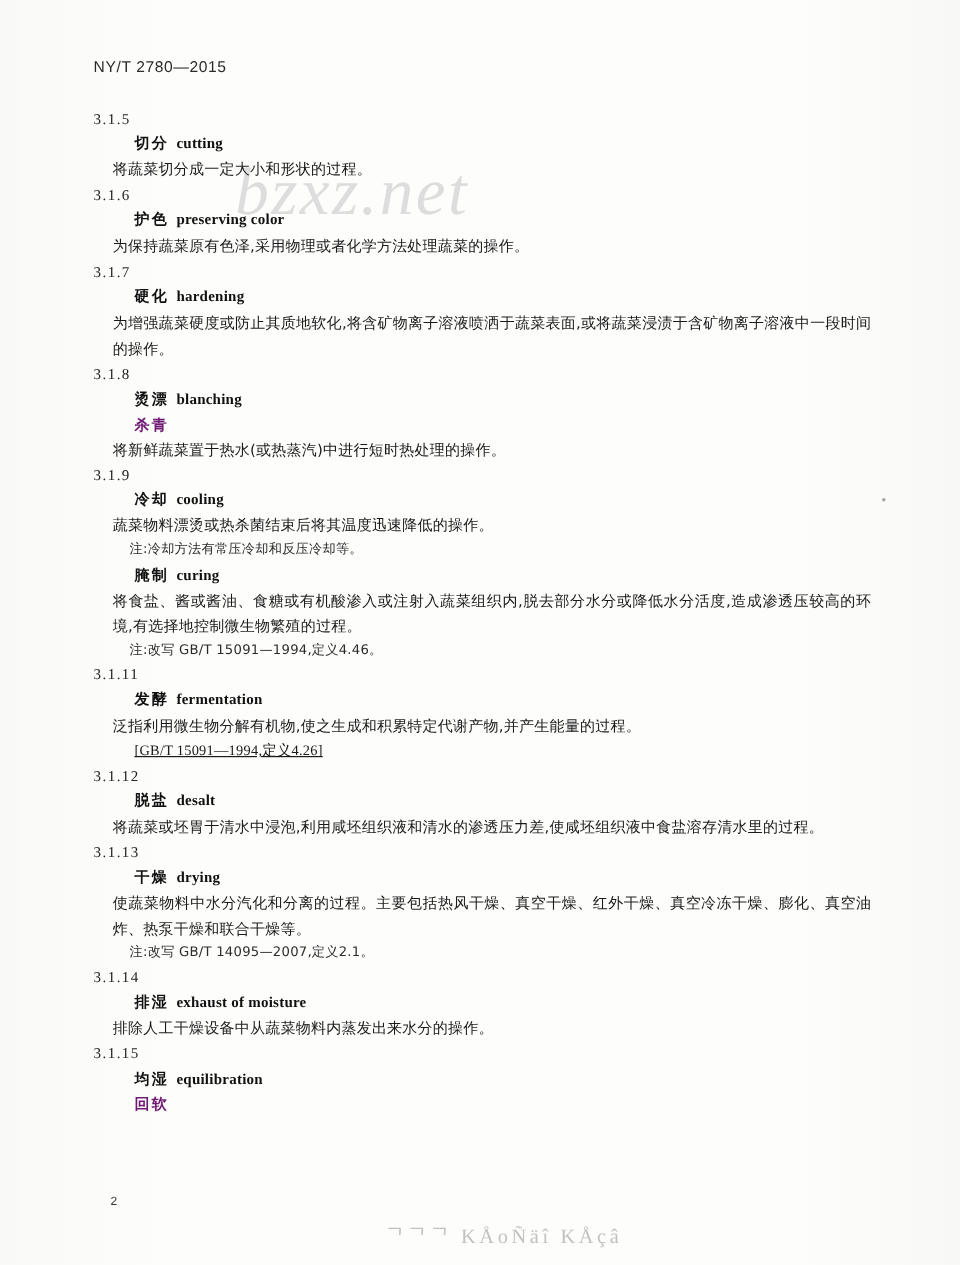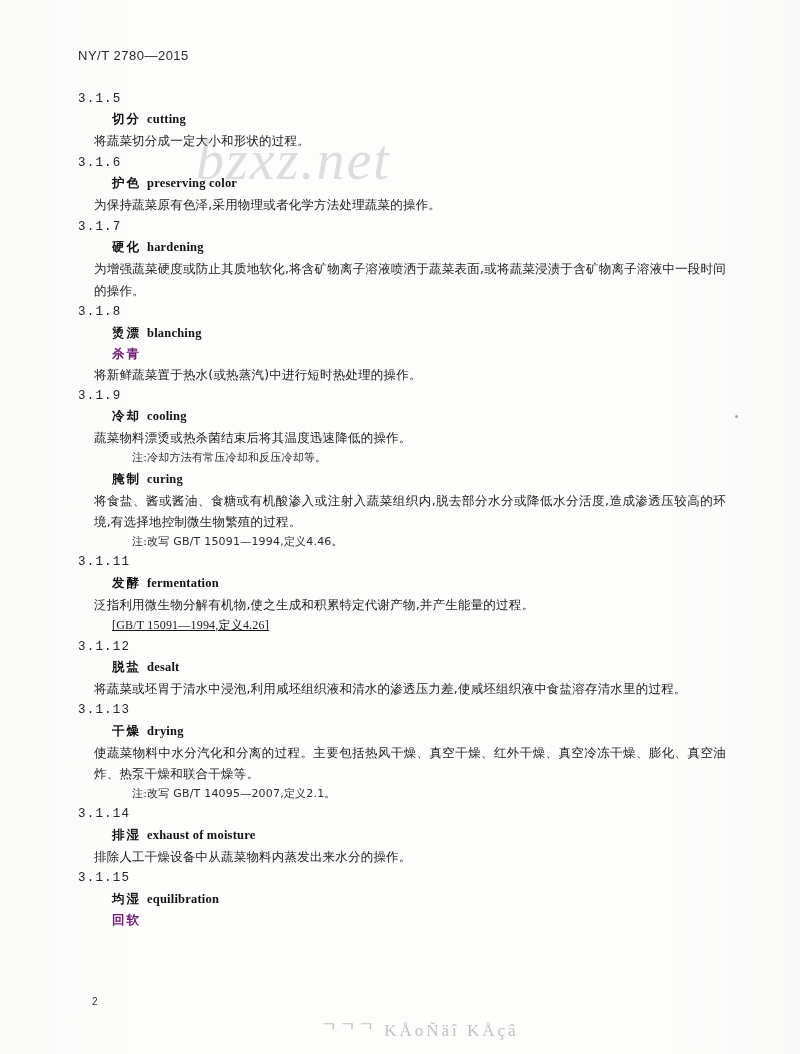--- a/index.html
+++ b/index.html
@@ -41,21 +41,21 @@
   .content {
     position: absolute;
     top: 88px;
     left: 78px;
     width: 648px;
   }
   .clause {
     margin-bottom: 1px;
   }
   .num {
-    font-family: Liberation Mono, monospace;
+    font-family: Liberation Serif, serif;
     font-size: 12.5px;
     letter-spacing: 1.2px;
     color: #232323;
     line-height: 1.55;
     margin-top: 2px;
   }
   .term {
     margin-left: 34px;
     font-size: 12.5px;
     font-weight: bold;
@@ -83,21 +83,21 @@
   }
   .def {
     margin-left: 16px;
     font-size: 12.5px;
     line-height: 1.72;
     color: #1a1a1a;
     text-align: justify;
     letter-spacing: 0.2px;
   }
   .note {
-    margin-left: 54px;
+    margin-left: 30px;
     font-size: 11px;
     line-height: 1.7;
     color: #2b2b2b;
     letter-spacing: 0.2px;
   }
   .ref {
     margin-left: 34px;
     font-size: 12px;
     line-height: 1.7;
     color: #1a1a1a;

